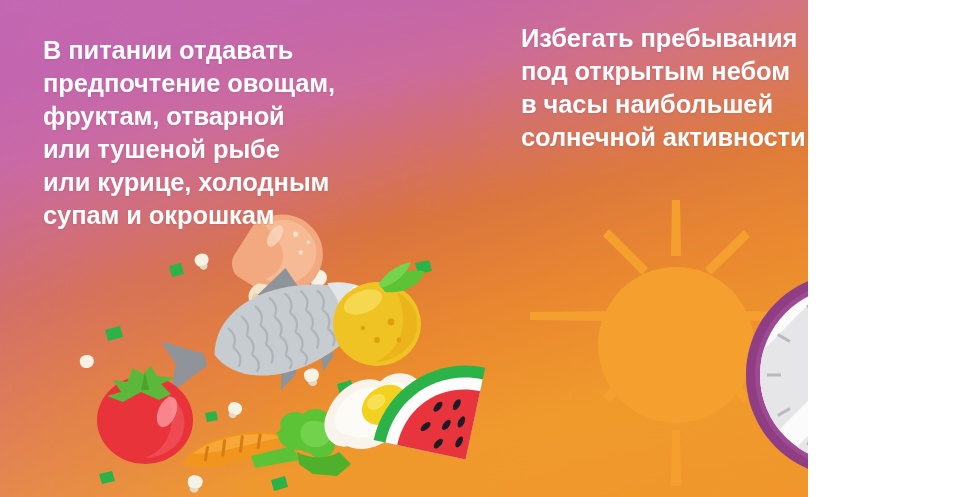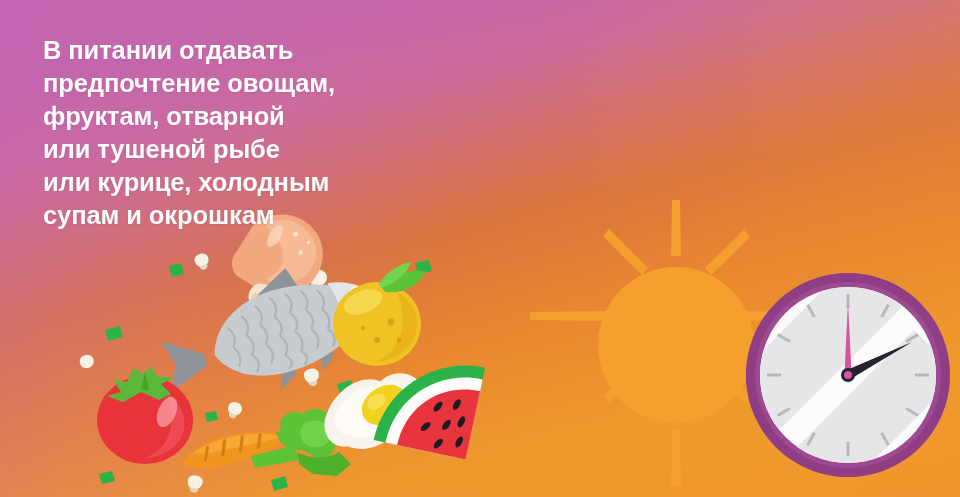--- a/index.html
+++ b/index.html
@@ -2,21 +2,21 @@
 <html><head>
 <meta charset="utf-8">
 <style>
   html, body {
     margin: 0;
     padding: 0;
     background: #ffffff;
   }
   #poster {
     position: relative;
-    width: 960px;
+    width: 808px;
     height: 497px;
     overflow: hidden;
     font-family: "Liberation Sans", sans-serif;
     background: linear-gradient(168deg,
         #c267b2 0%,
         #c264ad 12%,
         #cb6a9e 24%,
         #d9733f 46%,
         #e88530 62%,
         #ef9a2c 80%,
@@ -273,14 +273,18 @@
     </svg>
   </div>
 
   <div class="headline" id="headline-left">В питании отдавать
 предпочтение овощам,
 фруктам, отварной
 или тушеной рыбе
 или курице, холодным
 супам и окрошкам</div>
 
+  <div class="headline" id="headline-right">Избегать пребывания
+под открытым небом
+в часы наибольшей
+солнечной активности</div>
 
 </div>
 
 </body></html>

